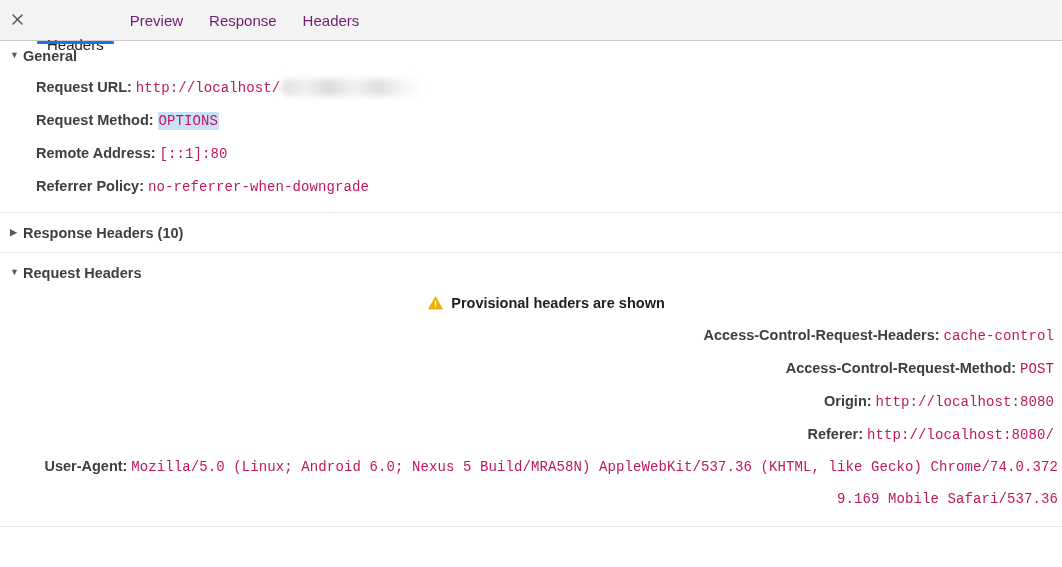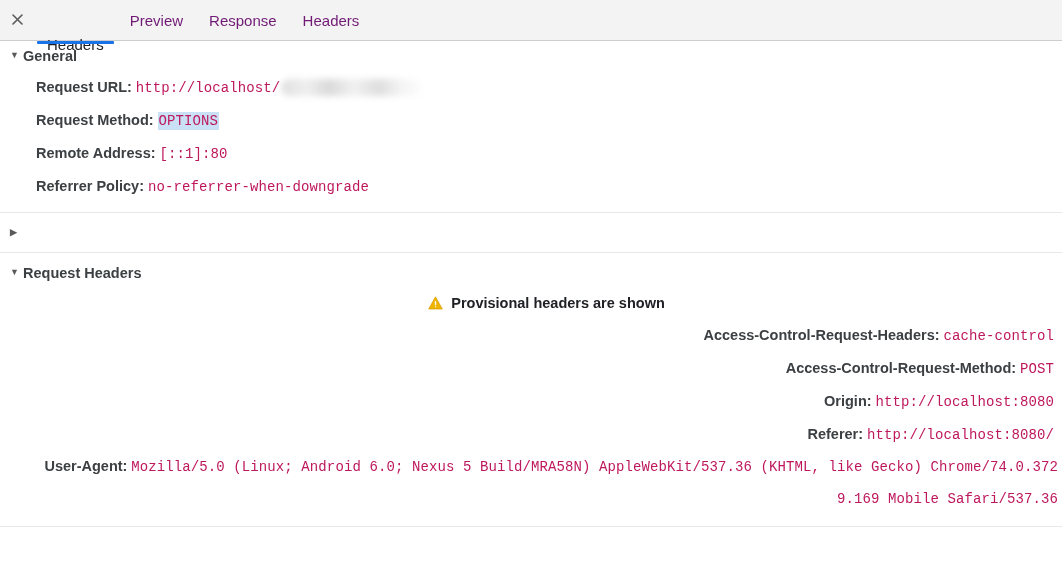--- a/index.html
+++ b/index.html
@@ -232,20 +232,21 @@
     <div class="row">
       <span class="lbl">Referrer Policy:</span>
       <span class="val">no-referrer-when-downgrade</span>
     </div>
   </div>
 
   <div class="divider" style="margin-top:9px;"></div>
 
   <div class="section-header" style="margin-top:5px;">
     <span class="tri">▶</span>
+    <span class="sec-label">Response Headers (10)</span>
   </div>
 
   <div class="divider" style="margin-top:5px;"></div>
 
   <div class="section-header" style="margin-top:5px;">
     <span class="tri">▼</span>
     <span class="sec-label">Request Headers</span>
   </div>
 
   <div class="warn-row">

